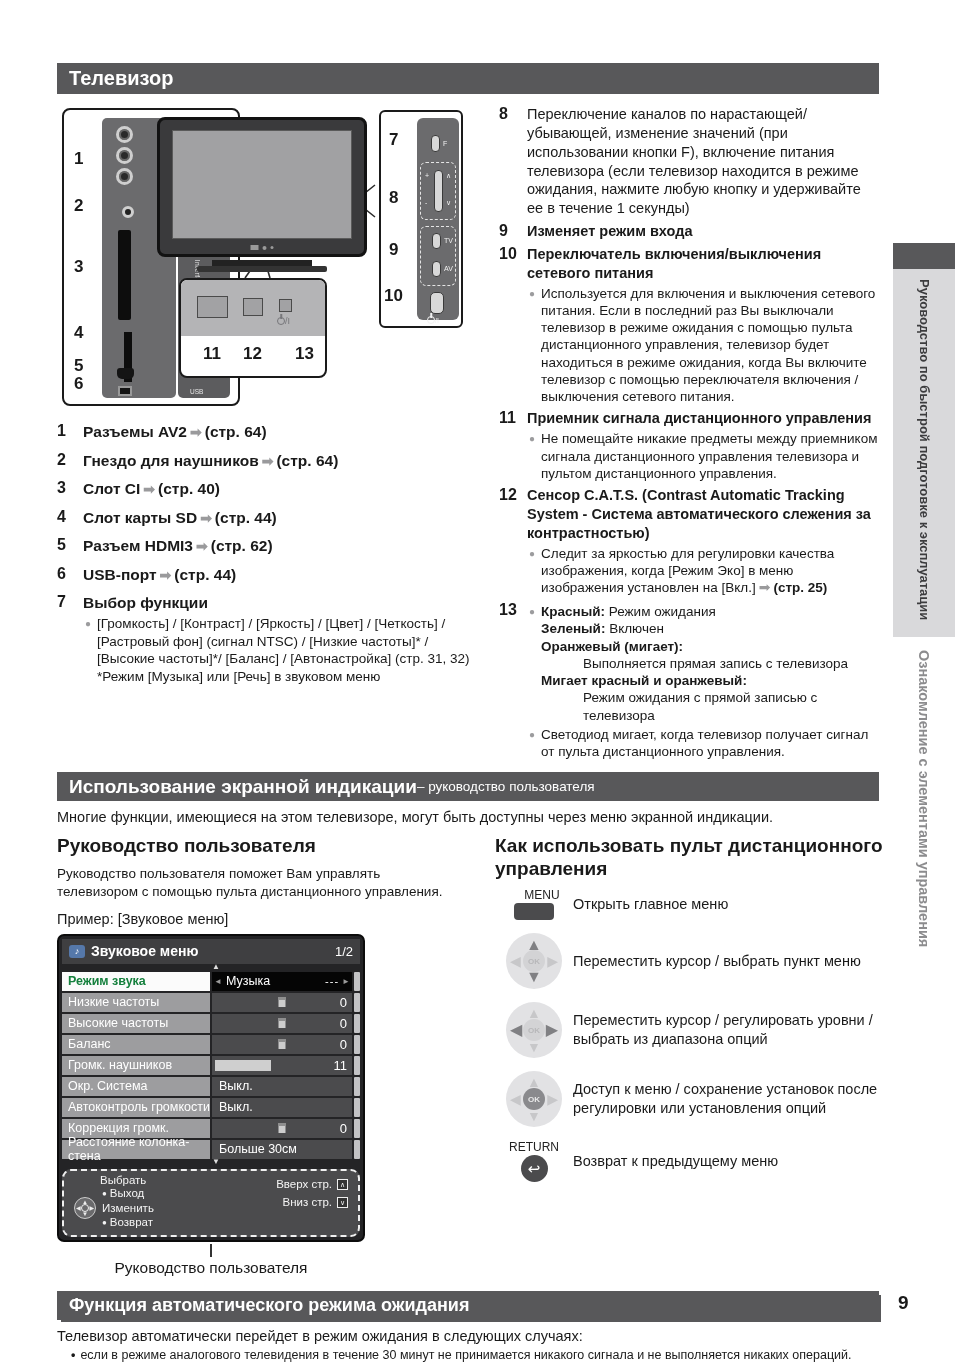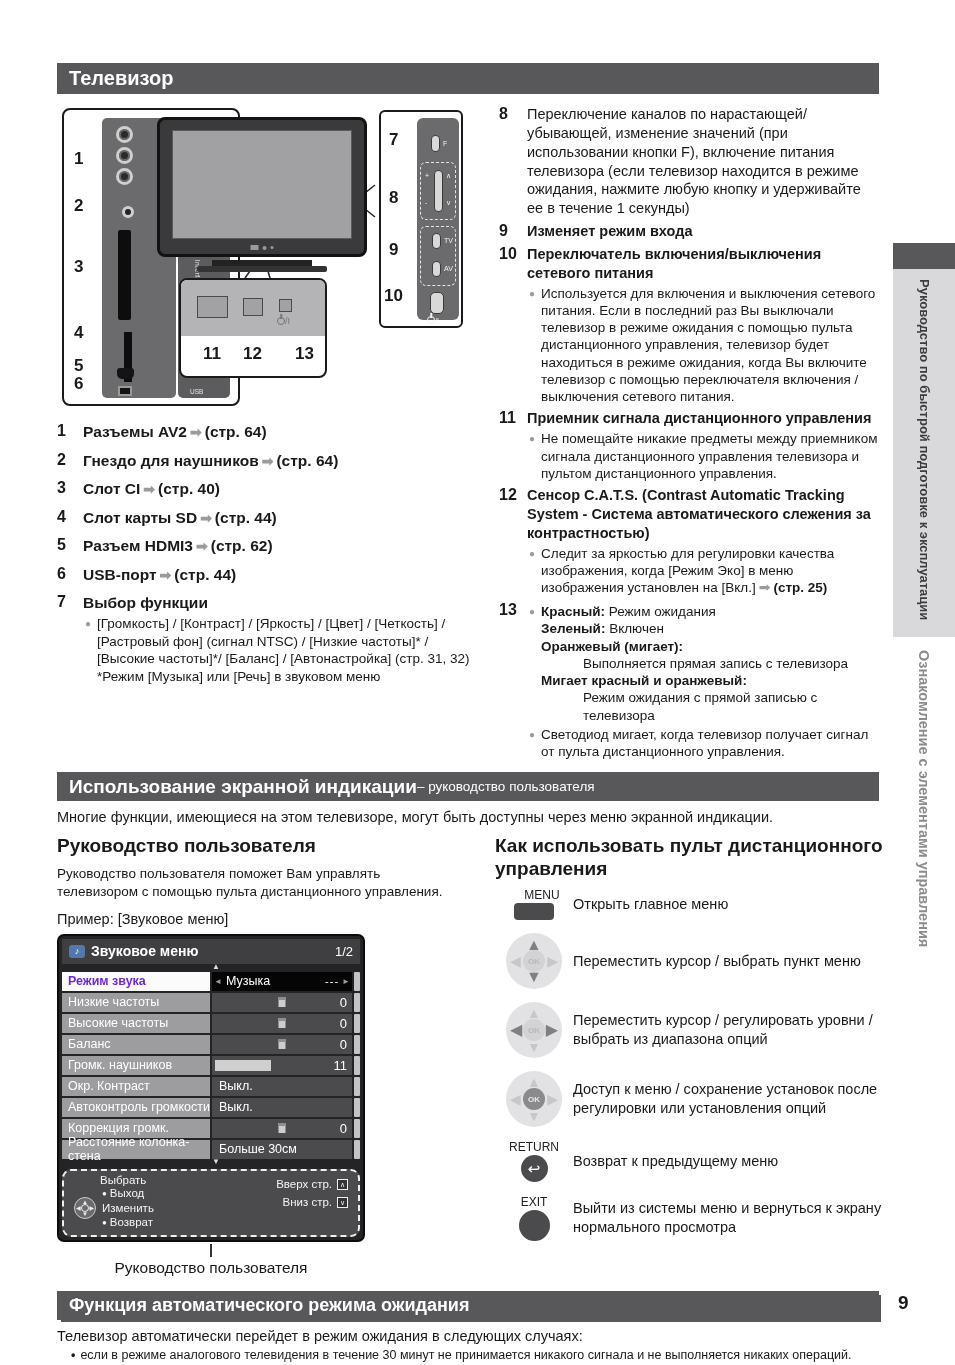--- a/index.html
+++ b/index.html
@@ -93,21 +93,21 @@
   .mhead { display:flex; align-items:center; height:25px; background:#3f3f41; padding:0 7px; }
   .note-ic { width:16px; height:13px; background:#5578aa; border-radius:3px; font-size:9px; display:flex; align-items:center; justify-content:center; color:#fff; }
   .mtitle { font-weight:bold; font-size:14px; margin-left:6px; flex:1; }
   .mpage { font-size:13px; }
   .mscroll { text-align:left; padding-left:150px; font-size:8px; line-height:6px; color:#ddd; height:6px; }
   .mrow { display:flex; align-items:stretch; height:19px; margin-top:2px; }
   .mlab { width:148px; background:#9d9d9f; color:#fff; font-size:12.5px; display:flex; align-items:center; padding-left:6px; flex:0 0 auto; }
   .mval { flex:1; background:#4b4b4d; margin-left:2px; position:relative; display:flex; align-items:center; font-size:12.5px; }
   .mnum { width:28px; text-align:right; padding-right:5px; font-size:13px; }
   .mstrip { width:6px; background:#c3c3c5; margin-left:2px; border-radius:1px; flex:0 0 auto; }
-  .mrow.sel .mlab { background:#fbfbfb; color:#6d28d9; font-weight:bold; }
+  .mrow.sel .mlab { background:#fbfbfb; color:#15803d; font-weight:bold; }
   .mrow.sel .mval { background:#050505; }
   .mrow.sel .mk { color:#9a9a9a; font-size:8px; padding:0 2px; }
   .mrow.sel .vtext { flex:1; padding-left:2px; }
   .mrow.sel .extra { letter-spacing:1px; font-size:11px; padding-right:1px; }
   .tick { position:absolute; left:50%; top:50%; transform:translate(-50%,-50%); width:7px; height:10px; background:#cdcdcd; border-top:3px solid #8f8f8f; }
   .fill { height:11px; background:#cfcfcf; margin-left:3px; width:56px; }
   .vleft { padding-left:7px; }
 
   .mfoot { margin-top:4px; background:#4b4b4d; border:2px dashed #f0f0f0; border-radius:9px; padding:3px 10px 5px; font-size:11.5px; color:#f4f4f4; display:flex; justify-content:space-between;gap:44px; }
   .mf-left { position:relative; padding-left:0; }
@@ -445,21 +445,21 @@
         <div class="mrow">
           <div class="mlab">Громк. наушников</div>
           <div class="mval">
               <span class="fill"></span>
               <span style="flex:1"></span>
               <span class="mnum">11</span>
             </div>
           <div class="mstrip"></div>
         </div>
         <div class="mrow">
-          <div class="mlab">Окр. Контраст</div>
+          <div class="mlab">Окр. Система</div>
           <div class="mval">
               <span class="vleft">Выкл.</span>
             </div>
           <div class="mstrip"></div>
         </div>
         <div class="mrow">
           <div class="mlab">Автоконтроль громкости</div>
           <div class="mval">
               <span class="vleft">Выкл.</span>
             </div>
@@ -573,27 +573,20 @@
       <div class="rrow">
         <div class="icol">
             <div class="ilabel">RETURN</div>
             <div class="btn-circle btn-return">
               <span>↩</span>
             </div>
           </div>
         <div class="rtext">Возврат к предыдущему меню</div>
       </div>
 
-      <div class="rrow">
-        <div class="icol">
-            <div class="ilabel">EXIT</div>
-            <div class="btn-circle btn-exit"></div>
-          </div>
-        <div class="rtext">Выйти из системы меню и вернуться к экрану нормального просмотра</div>
-      </div>
     </div>
   </div>
 
   <div class="bar bar3">
       <span>Функция автоматического режима ожидания</span>
     </div>
   <div class="sb-intro">Телевизор автоматически перейдет в режим ожидания в следующих случаях:</div>
   <div class="sb-b sb-b0">
       <span class="st">•</span>
       <span>если в режиме аналогового телевидения в течение 30 минут не принимается никакого сигнала и не выполняется никаких операций.</span>

